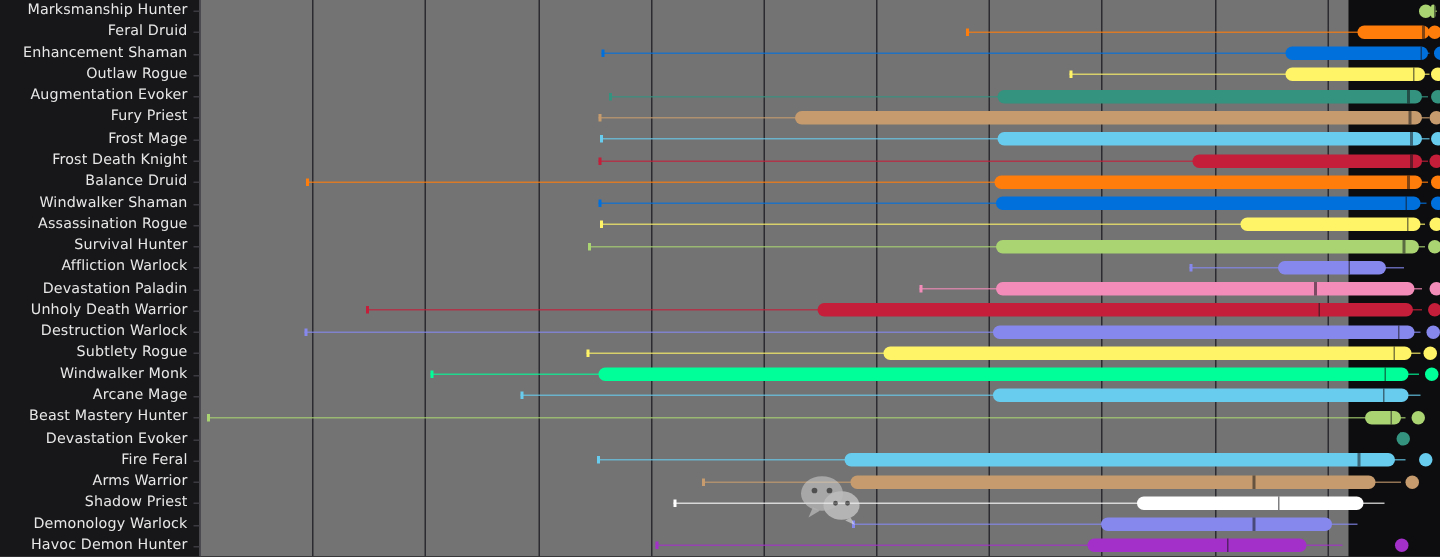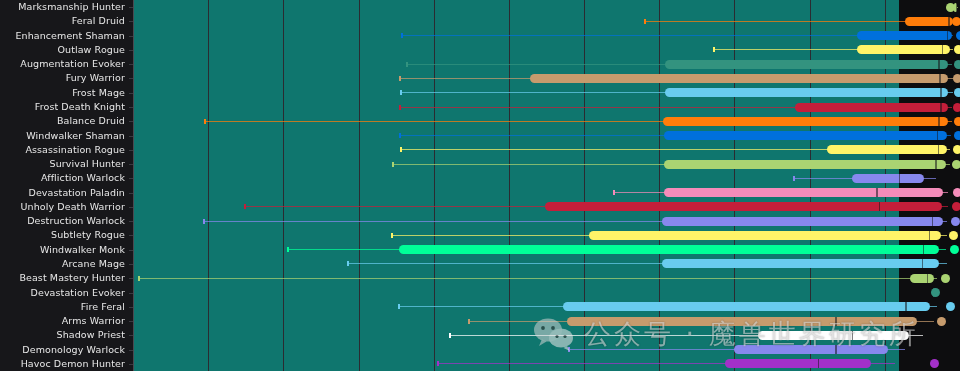--- a/index.html
+++ b/index.html
@@ -1,17 +1,17 @@
 <!DOCTYPE html>
 <html><head>
 <meta charset="utf-8">
 <style>
   html,body{margin:0;padding:0;background:#0d0d0f;}
   body{width:960px;height:371px;overflow:hidden;font-family:"DejaVu Sans","Liberation Sans",sans-serif;}
-  #chart{position:relative;width:899px;height:371px;background:#0f766e;}
+  #chart{position:relative;width:899px;height:371px;background:#737373;}
   #labels{position:absolute;left:0;top:0;width:133px;height:371px;background:#17171a;}
   .lbl{position:absolute;right:8px;width:125px;text-align:right;color:#e8e8e8;
        font-size:9.5px;line-height:10px;white-space:nowrap;letter-spacing:.1px;}
   #plot{position:absolute;left:133px;top:0;width:827px;height:371px;overflow:hidden;}
   #axis{position:absolute;left:133px;top:0;width:1px;height:371px;background:#4a4a50;}
   .grid{position:absolute;top:0;width:1px;height:371px;background:#2b2b31;}
   .tick{position:absolute;left:0;width:4px;height:1px;background:#3a3a40;}
   .row{position:absolute;left:0;width:827px;}
   .whisk{position:absolute;height:1px;top:50%;margin-top:-.5px;opacity:.72;}
   .cap{position:absolute;width:2px;height:5px;top:50%;margin-top:-2.5px;}
@@ -28,21 +28,21 @@
 <body>
 
 <div id="chart">
 
   <div id="labels">
       <div class="lbl" style="top: 2.13462px;">Marksmanship Hunter</div>
       <div class="lbl" style="top: 16.4038px;">Feral Druid</div>
       <div class="lbl" style="top: 30.6731px;">Enhancement Shaman</div>
       <div class="lbl" style="top: 44.9423px;">Outlaw Rogue</div>
       <div class="lbl" style="top: 59.2115px;">Augmentation Evoker</div>
-      <div class="lbl" style="top: 73.4808px;">Fury Warrior</div>
+      <div class="lbl" style="top: 73.4808px;">Fury Priest</div>
       <div class="lbl" style="top: 87.75px;">Frost Mage</div>
       <div class="lbl" style="top: 102.019px;">Frost Death Knight</div>
       <div class="lbl" style="top: 116.288px;">Balance Druid</div>
       <div class="lbl" style="top: 130.558px;">Windwalker Shaman</div>
       <div class="lbl" style="top: 144.827px;">Assassination Rogue</div>
       <div class="lbl" style="top: 159.096px;">Survival Hunter</div>
       <div class="lbl" style="top: 173.365px;">Affliction Warlock</div>
       <div class="lbl" style="top: 187.635px;">Devastation Paladin</div>
       <div class="lbl" style="top: 201.904px;">Unholy Death Warrior</div>
       <div class="lbl" style="top: 216.173px;">Destruction Warlock</div>
@@ -254,21 +254,20 @@
       <svg width="42" height="34" viewBox="0 0 42 34">
         <ellipse cx="15" cy="13" rx="14" ry="11.5" fill="#d6d6d6" opacity=".85"></ellipse>
         <path d="M9 22 L6 29 L13.5 24.5 Z" fill="#d6d6d6" opacity=".85"></path>
         <circle cx="10" cy="11" r="1.9" fill="#3a3a3a"></circle>
         <circle cx="20" cy="11" r="1.9" fill="#3a3a3a"></circle>
         <ellipse cx="28" cy="21" rx="12" ry="9.5" fill="#e8e8e8" opacity=".9"></ellipse>
         <path d="M34 29 L37 34 L30.5 31 Z" fill="#e8e8e8" opacity=".9"></path>
         <circle cx="24" cy="19.5" r="1.6" fill="#3a3a3a"></circle>
         <circle cx="32" cy="19.5" r="1.6" fill="#3a3a3a"></circle>
       </svg>
-      <span id="wm-text">公众号 · 魔兽世界研究所</span>
     </div>
   </div>
 
 <div class="tick" style="top: 7px; left: 129px; position: absolute;"></div>
     <div class="tick" style="top: 21px; left: 129px; position: absolute;"></div>
     <div class="tick" style="top: 36px; left: 129px; position: absolute;"></div>
     <div class="tick" style="top: 50px; left: 129px; position: absolute;"></div>
     <div class="tick" style="top: 64px; left: 129px; position: absolute;"></div>
     <div class="tick" style="top: 78px; left: 129px; position: absolute;"></div>
     <div class="tick" style="top: 93px; left: 129px; position: absolute;"></div>

